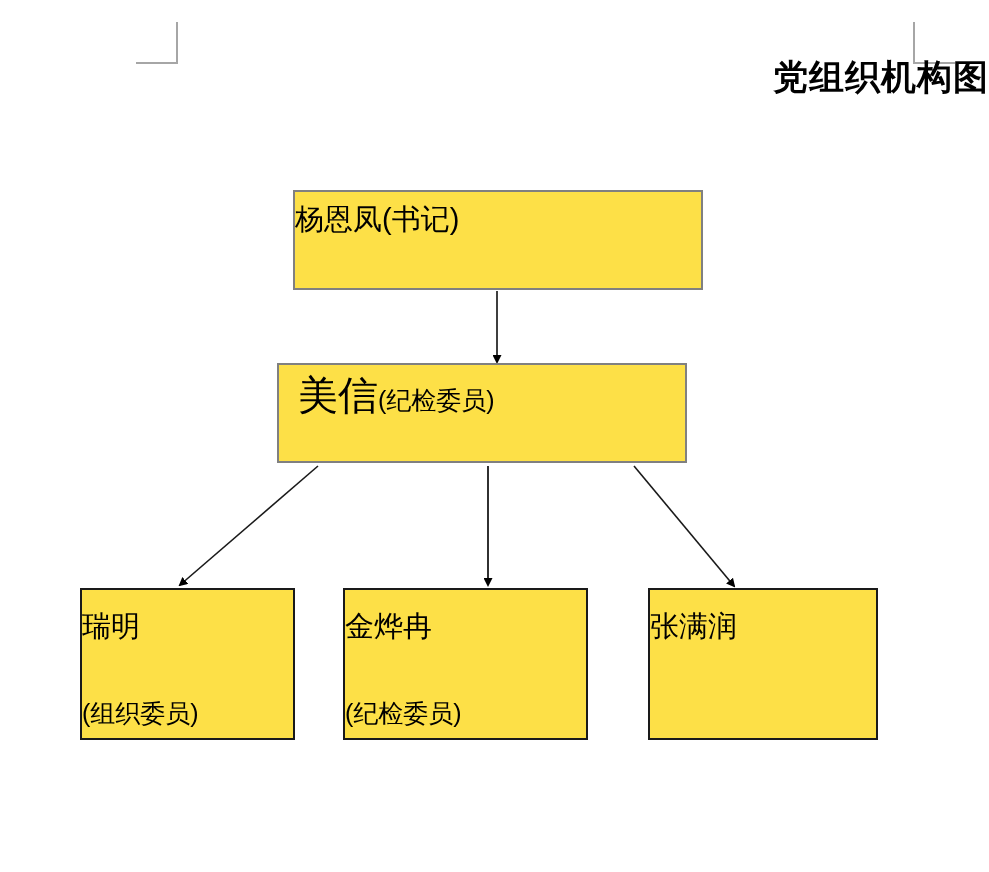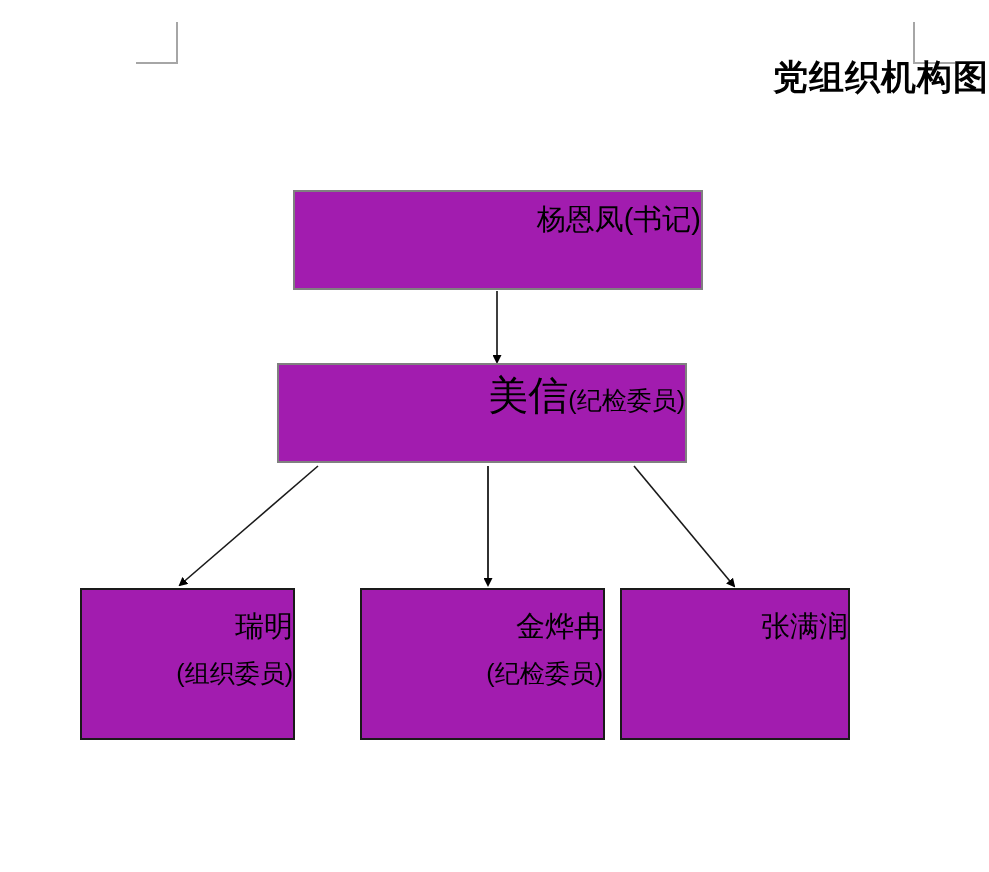--- a/index.html
+++ b/index.html
@@ -47,24 +47,24 @@
     color: #000000;
     letter-spacing: 1px;
     line-height: 44px;
     white-space: nowrap;
   }
 
   
   .node {
     position: absolute;
     box-sizing: border-box;
-    background: #a21caf;
+    background: #fde047;
     display: flex;
     flex-direction: column;
-    align-items: flex-end;
+    align-items: flex-start;
   }
   .node.light { border: 2px solid #808080; }
   .node.dark  { border: 2px solid #1a1a1a; }
 
   .node .line-main {
     color: #000000;
     white-space: nowrap;
   }
   .node .line-sub {
     color: #000000;
@@ -94,27 +94,28 @@
   }
   #node-deputy .line-main { font-size: 40px; line-height: 48px; margin-left: 19px; }
   #node-deputy .line-sub  { font-size: 25px; line-height: 48px; }
 
   
   .node.leaf {
     top: 588px;
     height: 152px;
     justify-content: flex-start;
     padding-top: 16px;
+    gap: 40px;
   }
   .node.leaf .line-main { font-size: 29px; line-height: 40px; }
   .node.leaf .line-sub  { font-size: 25px; line-height: 38px; margin-top: 8px; }
 
   #node-org      { left: 80px;  width: 215px; }
-  #node-publicity{ left: 360px; width: 245px; }
-  #node-discipline{left: 620px; width: 230px; }
+  #node-publicity{ left: 343px; width: 245px; }
+  #node-discipline{left: 648px; width: 230px; }
 
   
   #connectors {
     position: absolute;
     left: 0; top: 0;
     width: 989px; height: 872px;
     pointer-events: none;
   }
 </style>
 </head>

